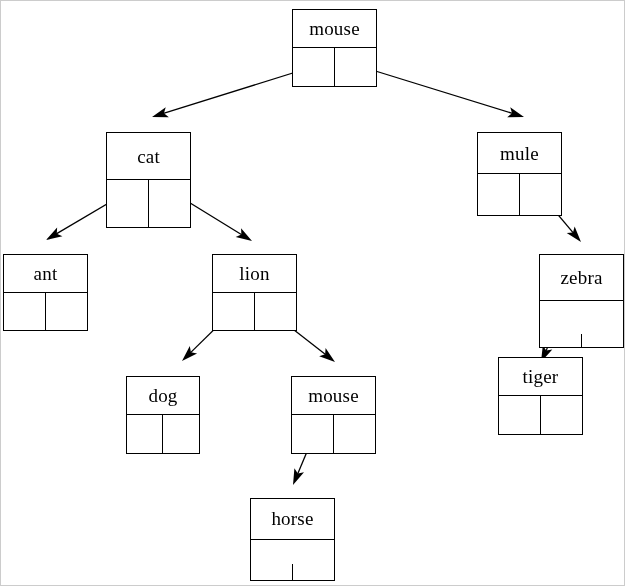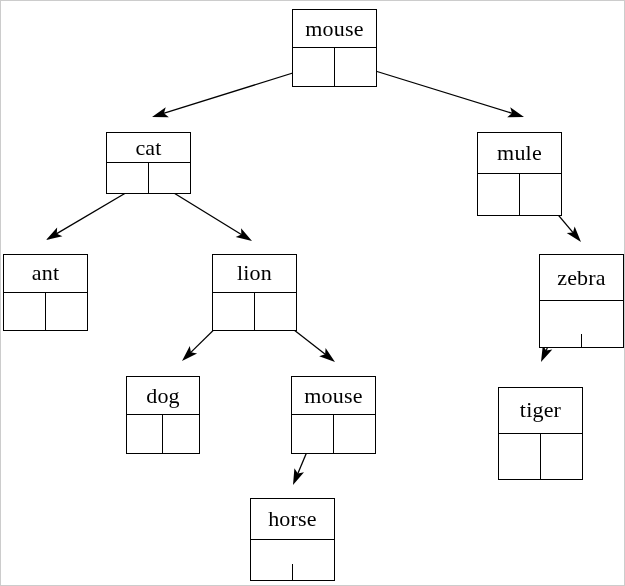--- a/index.html
+++ b/index.html
@@ -33,21 +33,21 @@
     display: flex;
     flex-direction: column;
     z-index: 2;
   }
   .node-label {
     flex: 0 0 auto;
     height: 50%;
     display: flex;
     align-items: center;
     justify-content: center;
-    font-size: 22px;
+    font-size: 19px;
     color: #000000;
     line-height: 1;
     letter-spacing: 0.2px;
     border-bottom: 1.6px solid #000000;
     box-sizing: border-box;
     user-select: none;
   }
   .node-pointers {
     flex: 1 1 auto;
     display: flex;
@@ -107,21 +107,21 @@
     </svg>
 
   <div id="node-layer">
       <div class="node" style="left: 291px; top: 8px; width: 85px; height: 78px;">
         <div class="node-label">mouse</div>
         <div class="node-pointers">
           <div class="ptr left"></div>
           <div class="ptr right"></div>
         </div>
       </div>
-      <div class="node" style="left: 105px; top: 131px; width: 85px; height: 62px; justify-content: flex-end;">
+      <div class="node" style="left: 105px; top: 131px; width: 85px; height: 96px; justify-content: flex-end;">
         <div class="node-label">cat</div>
         <div class="node-pointers">
           <div class="ptr left"></div>
           <div class="ptr right"></div>
         </div>
       </div>
       <div class="node" style="left: 476px; top: 131px; width: 85px; height: 84px;">
         <div class="node-label">mule</div>
         <div class="node-pointers">
           <div class="ptr left"></div>
@@ -156,21 +156,21 @@
           <div class="ptr right"></div>
         </div>
       </div>
       <div class="node" style="left: 290px; top: 375px; width: 85px; height: 78px;">
         <div class="node-label">mouse</div>
         <div class="node-pointers">
           <div class="ptr left"></div>
           <div class="ptr right"></div>
         </div>
       </div>
-      <div class="node" style="left: 497px; top: 386px; width: 85px; height: 93px;">
+      <div class="node" style="left: 497px; top: 356px; width: 85px; height: 78px;">
         <div class="node-label">tiger</div>
         <div class="node-pointers">
           <div class="ptr left"></div>
           <div class="ptr right"></div>
         </div>
       </div>
       <div class="node" style="left: 249px; top: 497px; width: 85px; height: 83px; gap: 24px;">
         <div class="node-label">horse</div>
         <div class="node-pointers">
           <div class="ptr left"></div>

